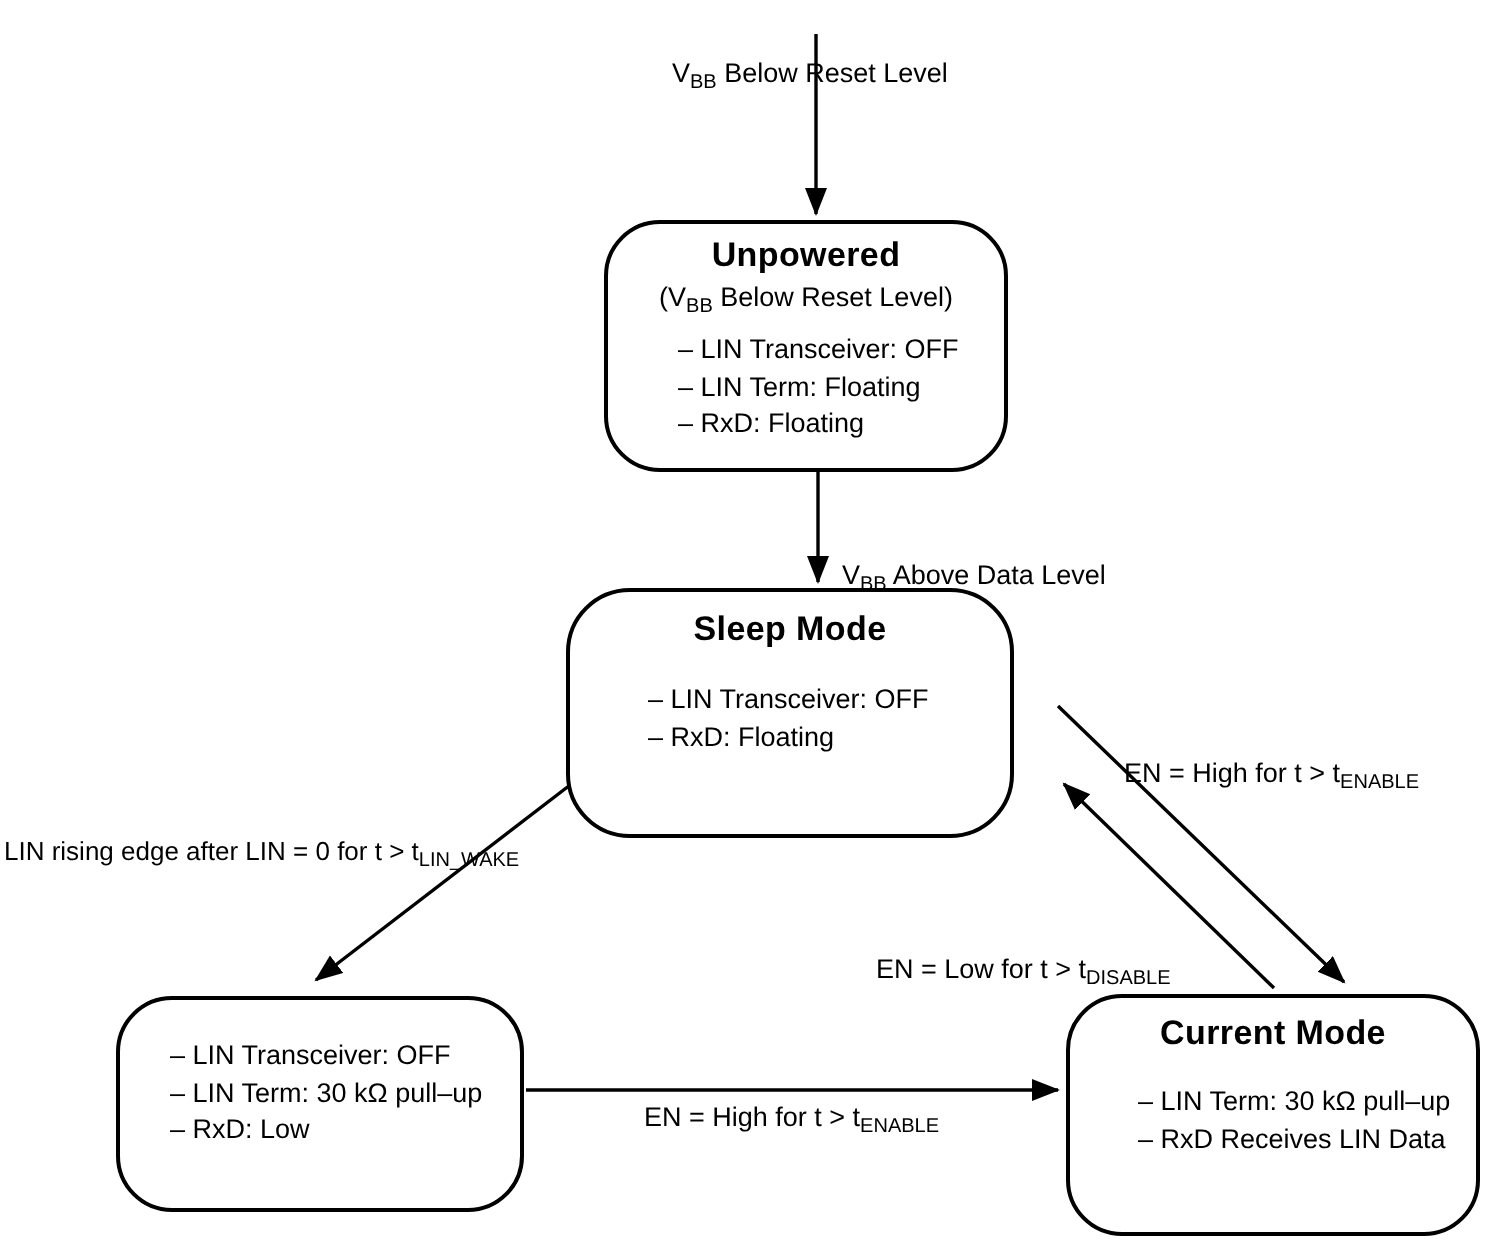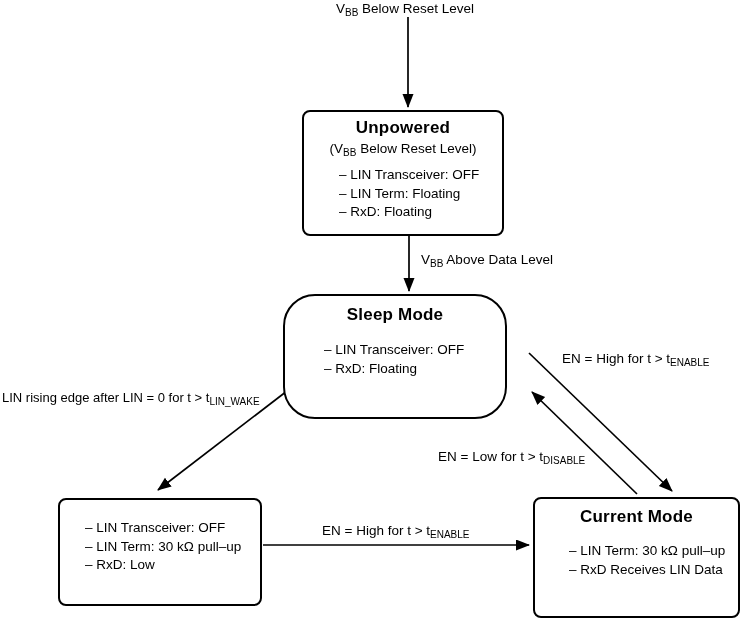--- a/index.html
+++ b/index.html
@@ -12,21 +12,21 @@
     color: #000000;
     overflow: hidden;
   }
   .wires { position: absolute; left: 0; top: 0; width: 750px; height: 624px; }
   .wires line { stroke: #000000; stroke-width: 1.7; }
 
   .state {
     position: absolute;
     box-sizing: border-box;
     border: 2.2px solid #000000;
-    border-radius: 8px;
+    border-radius: 28px;
     background: #ffffff;
   }
   .state-title {
     font-size: 17px;
     font-weight: bold;
     text-align: center;
     letter-spacing: 0.2px;
   }
   .state-subtitle {
     font-size: 13.5px;
@@ -39,20 +39,21 @@
     margin: 0;
     padding: 0;
     font-size: 13.5px;
     line-height: 18.5px;
     white-space: nowrap;
   }
   .lbl {
     position: absolute;
     font-size: 13.5px;
     white-space: nowrap;
+    margin-top: 28px;
   }
   sub.ssub {
     font-size: 10px;
     line-height: 0;
     vertical-align: -3px;
   }
 
   
   #box-unpowered { left: 302px; top: 110px; width: 202px; height: 126px; padding-top: 6px; }
   #box-unpowered .state-items { margin: 10px 0 0 35px; }

